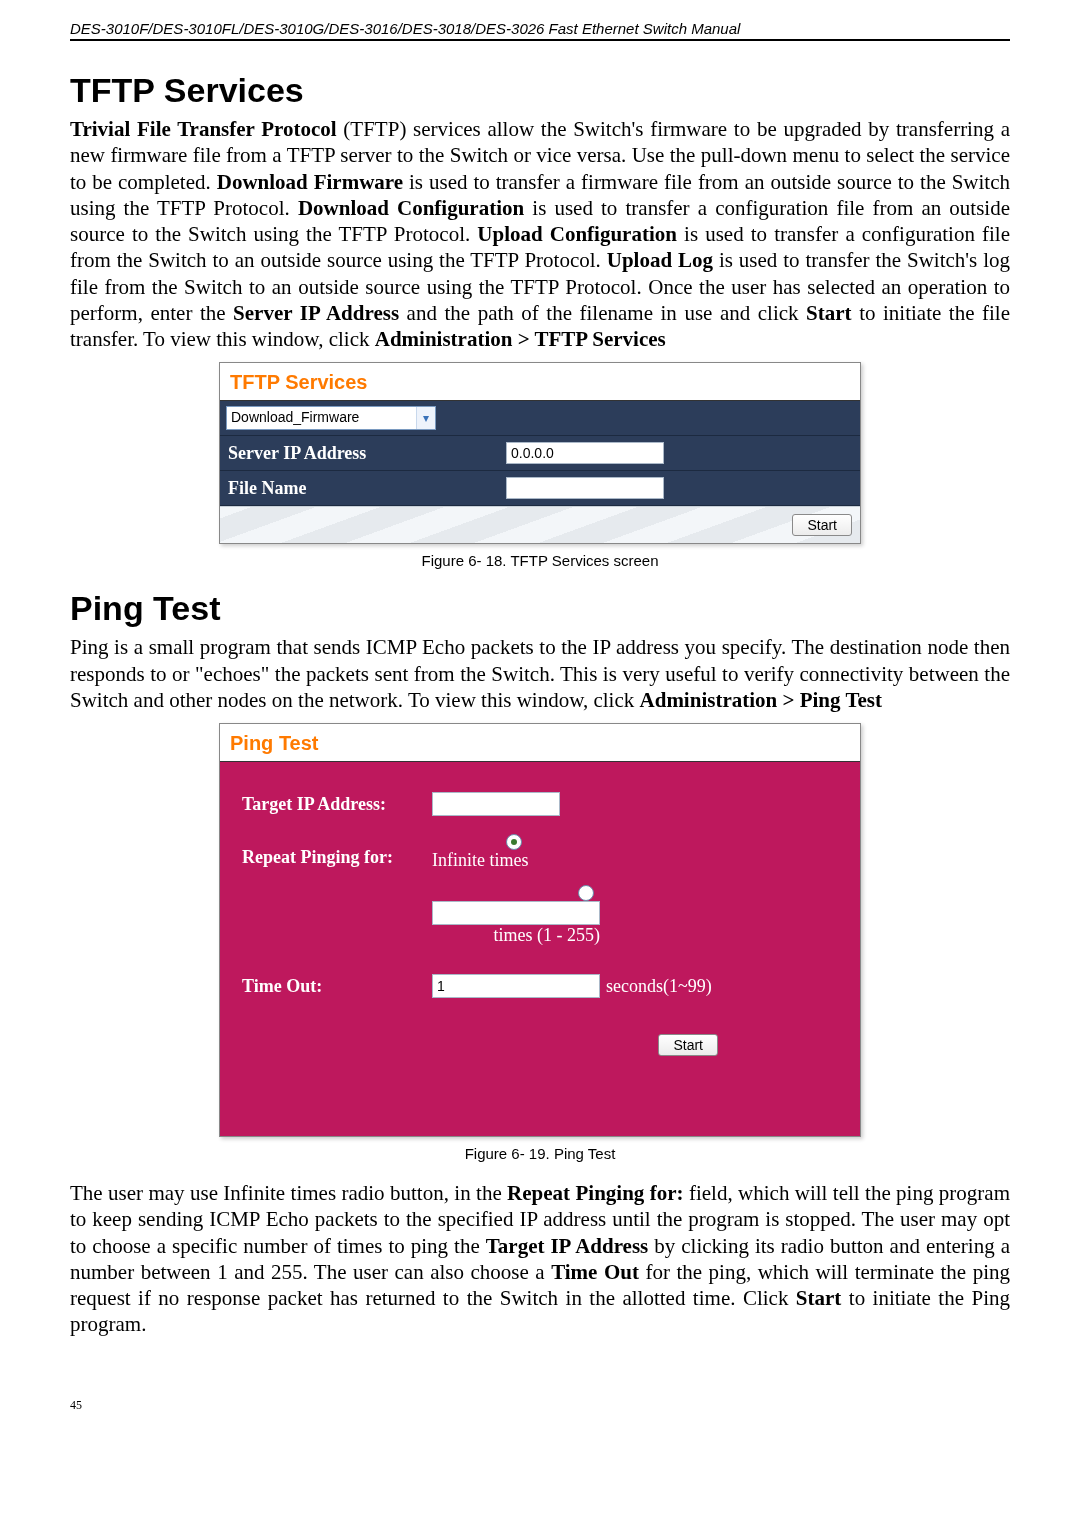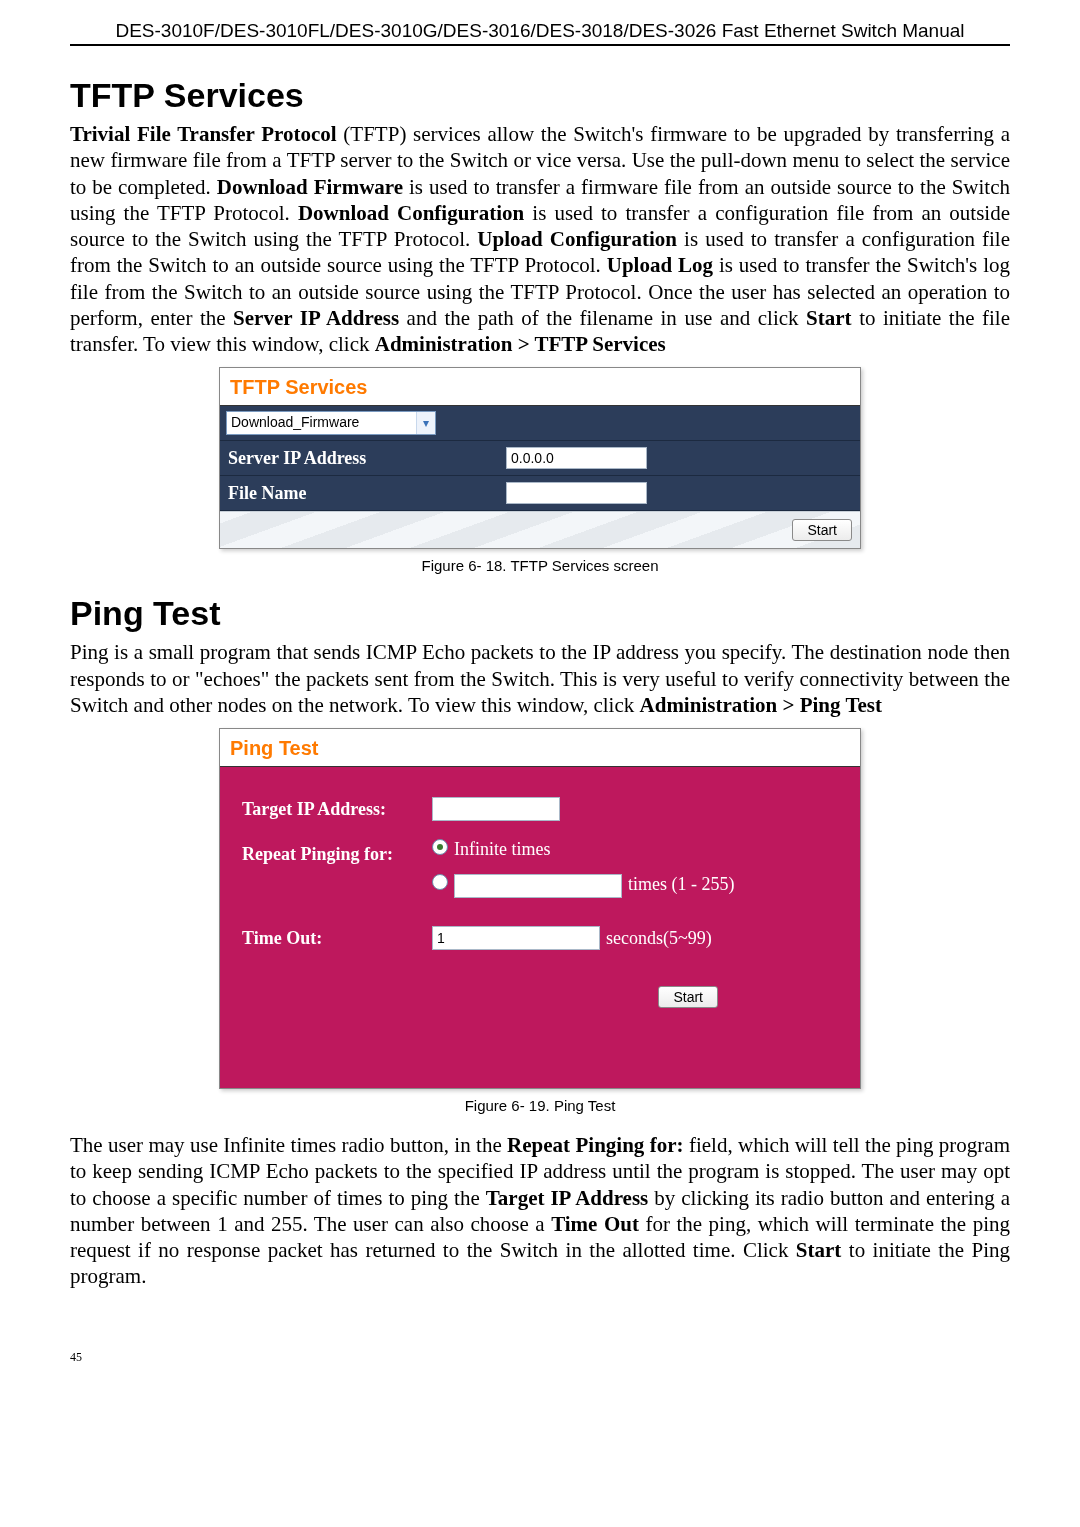--- a/index.html
+++ b/index.html
@@ -7,22 +7,23 @@
     padding: 0;
     font-family: "Times New Roman", Times, serif;
     color: #000;
     background: #fff;
     width: 1080px;
   }
   .page {
     padding: 20px 70px 40px 70px;
   }
   .header-line {
-    font-size: 19px;
-    text-align: center;
+    font-style: italic;
+    font-size: 15px;
+    text-align: left;
     border-bottom: 2px solid #000;
     padding-bottom: 2px;
     margin-bottom: 30px;
     font-family: Arial, Helvetica, sans-serif;
   }
   h1.section {
     font-family: Arial, Helvetica, sans-serif;
     font-weight: bold;
     font-size: 34px;
     margin: 20px 0 6px 0;
@@ -102,21 +103,21 @@
     width: 18px;
     background: #eef3fb;
     border-left: 1px solid #c8d8ec;
     color: #3a72b8;
     display: flex;
     align-items: center;
     justify-content: center;
     font-size: 12px;
   }
   .text-input {
-    width: 141px;
+    width: 158px;
     height: 22px;
     border: 1px solid #aab8c8;
     background: #fff;
     font-family: Arial, sans-serif;
     font-size: 14px;
     padding: 0 4px;
     box-sizing: border-box;
   }
   .tftp-footer {
     height: 36px;
@@ -183,22 +184,23 @@
   }
   .radio-dot.checked::after {
     content: "";
     width: 6px;
     height: 6px;
     background: #3a7a2f;
     border-radius: 50%;
   }
   .ping-sub {
     display: flex;
-    align-items: flex-start;
+    align-items: flex-end;
     margin-bottom: 10px;
+    flex-direction: column;
   }
   .ping-btn-row {
     display: flex;
     justify-content: flex-end;
     padding-right: 120px;
     margin-top: 36px;
   }
 </style>
 </head>
 <body>
@@ -270,21 +272,21 @@
         <div class="ping-sub">
           <span class="radio-dot"></span>
           <input class="ping-input" style="width: 168px;">
           <span class="ping-suffix">times (1 - 255)</span>
         </div>
       </div>
 
       <div class="ping-row">
         <div class="ping-label">Time Out:</div>
         <input class="ping-input" style="width: 168px;" value="1">
-        <span class="ping-suffix">seconds(5~99)</span>
+        <span class="ping-suffix">seconds(1~99)</span>
       </div>
 
       <div class="ping-btn-row">
         <button class="win-btn">Start</button>
       </div>
     </div>
   </div>
   <div class="caption">Figure 6- 19. Ping Test</div>
 
   <p class="body">

